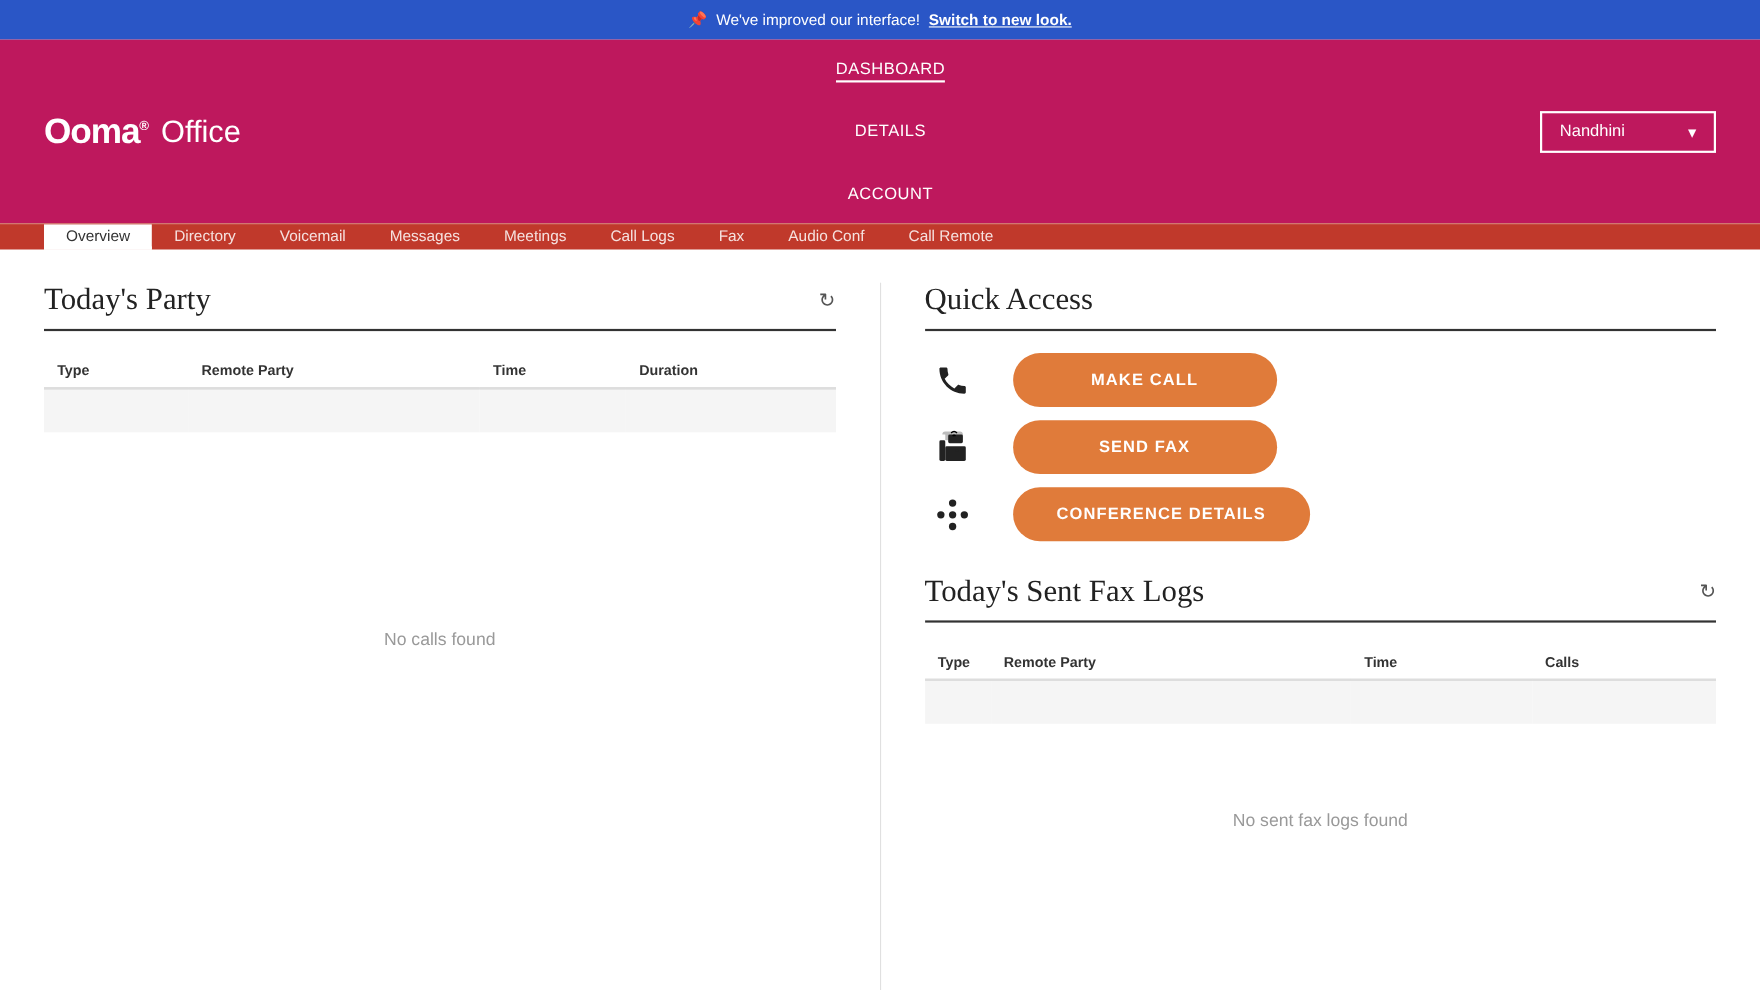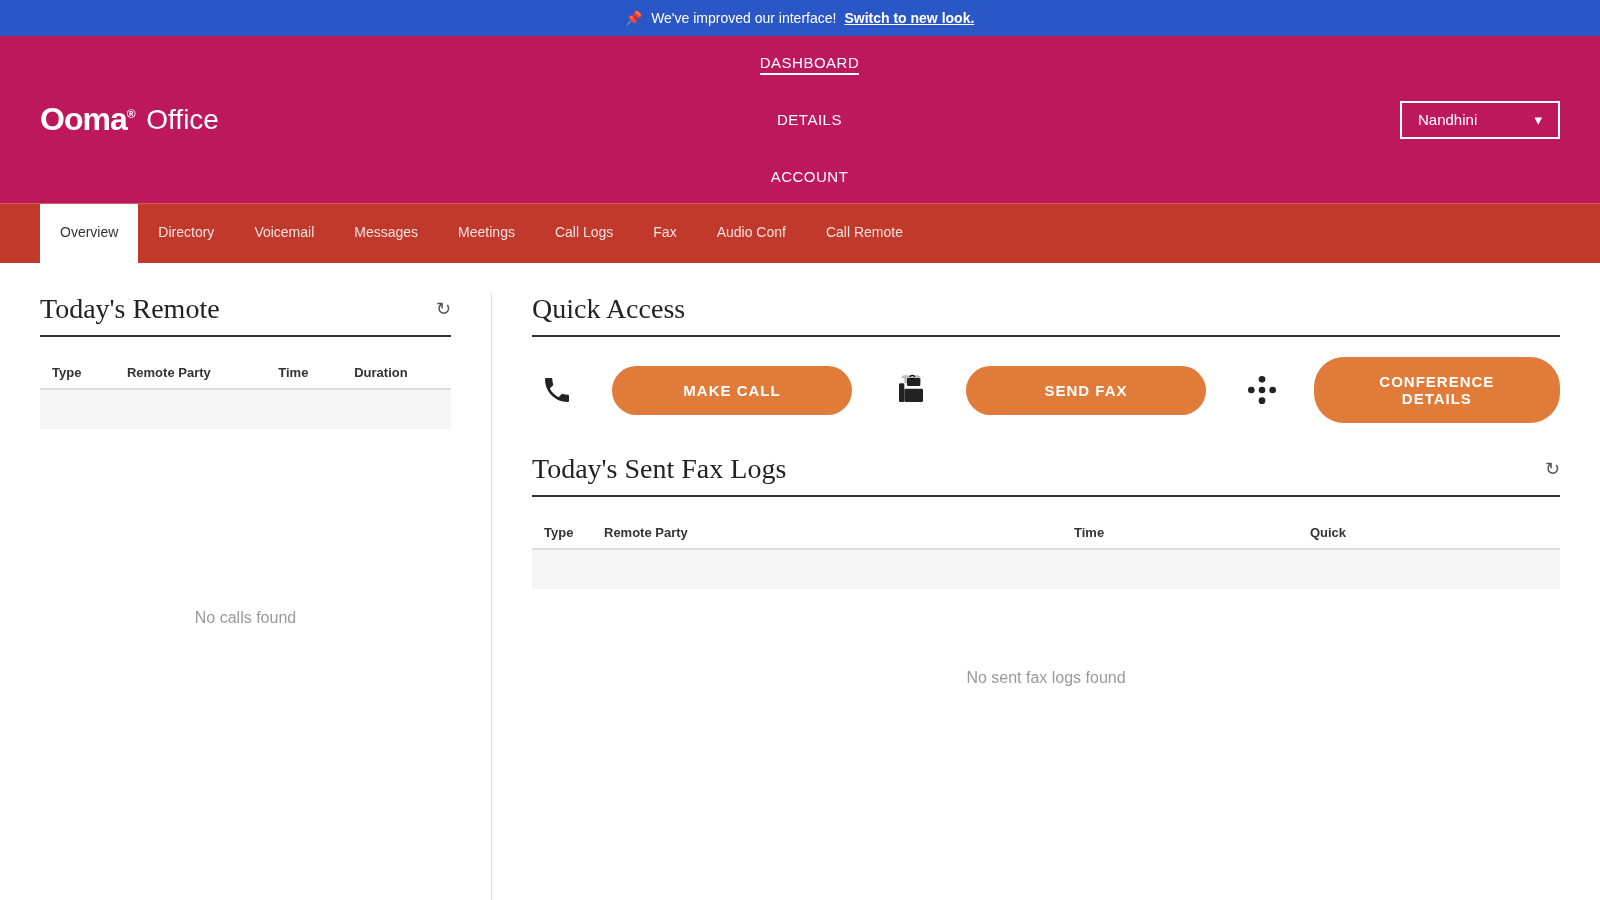--- a/index.html
+++ b/index.html
@@ -92,21 +92,21 @@
       background: #c0392b;
       padding: 0 40px;
       display: flex;
       gap: 0;
       border-top: 1px solid rgba(255,255,255,0.2);
     }
     .sub-nav a {
       color: rgba(255,255,255,0.85);
       text-decoration: none;
       font-size: 14px;
-      padding: 20px 20px;
+      padding: 2px 20px;
       cursor: pointer;
       border-bottom: 3px solid transparent;
     }
     .sub-nav a.active {
       background: white;
       color: #333;
       border-bottom: 3px solid white;
       font-weight: 500;
     }
 
@@ -178,22 +178,22 @@
     .no-data-message {
       text-align: center;
       color: #999;
       font-size: 16px;
       margin-top: 180px;
     }
 
     
     .quick-access-items {
       display: flex;
-      flex-direction: row;
-      gap: 34px;
+      flex-direction: column;
+      gap: 12px;
       margin-top: 20px;
     }
     .quick-access-item {
       display: flex;
       align-items: center;
       gap: 30px;
     }
     .qa-icon {
       width: 50px;
       display: flex;
@@ -263,21 +263,21 @@
   <a>Call Logs</a>
   <a>Fax</a>
   <a>Audio Conf</a>
   <a>Call Remote</a>
 </nav>
 
 <div class="main-content">
 
   <div class="left-panel">
     <div class="section-header">
-      <h2 class="section-title">Today's Remote</h2>
+      <h2 class="section-title">Today's Party</h2>
       <span class="refresh-icon">↻</span>
     </div>
 
     <table class="data-table">
       <thead>
         <tr>
           <th>Type</th>
           <th>Remote Party</th>
           <th>Time</th>
           <th>Duration</th>
@@ -348,21 +348,21 @@
         <h2 class="section-title">Today's Sent Fax Logs</h2>
         <span class="refresh-icon">↻</span>
       </div>
 
       <table class="data-table fax-table">
         <thead>
           <tr>
             <th>Type</th>
             <th>Remote Party</th>
             <th>Time</th>
-            <th>Quick</th>
+            <th>Calls</th>
           </tr>
         </thead>
         <tbody>
           <tr class="table-empty-row">
             <td></td>
               <td></td>
               <td></td>
               <td></td>
           </tr>
         </tbody>

